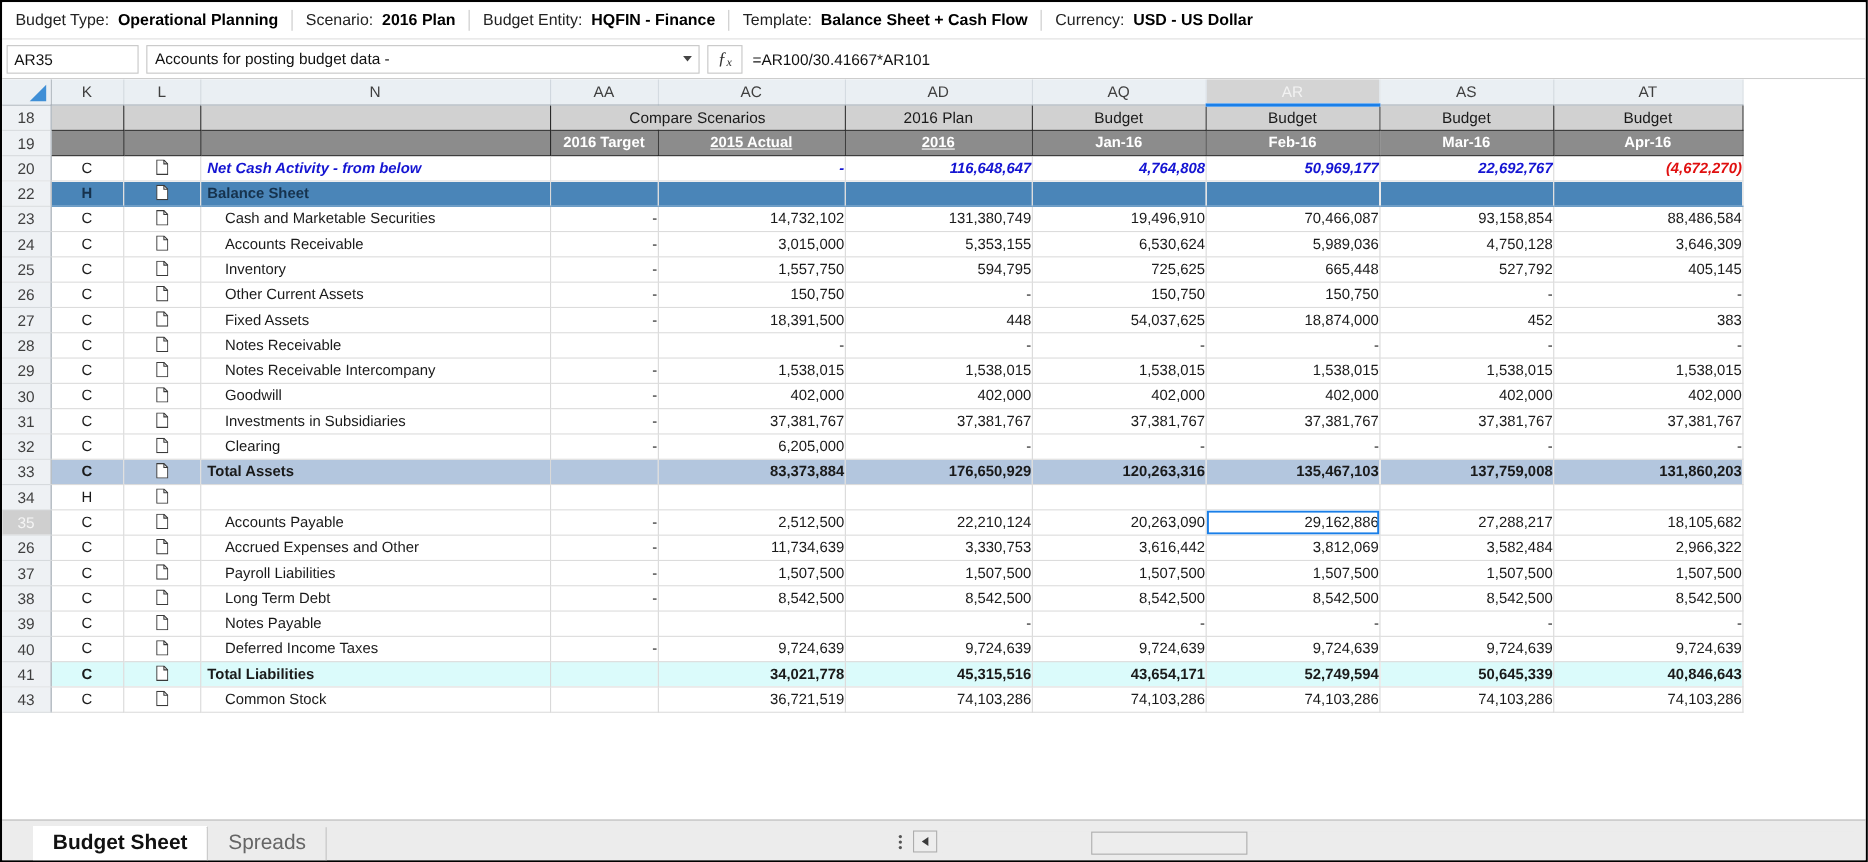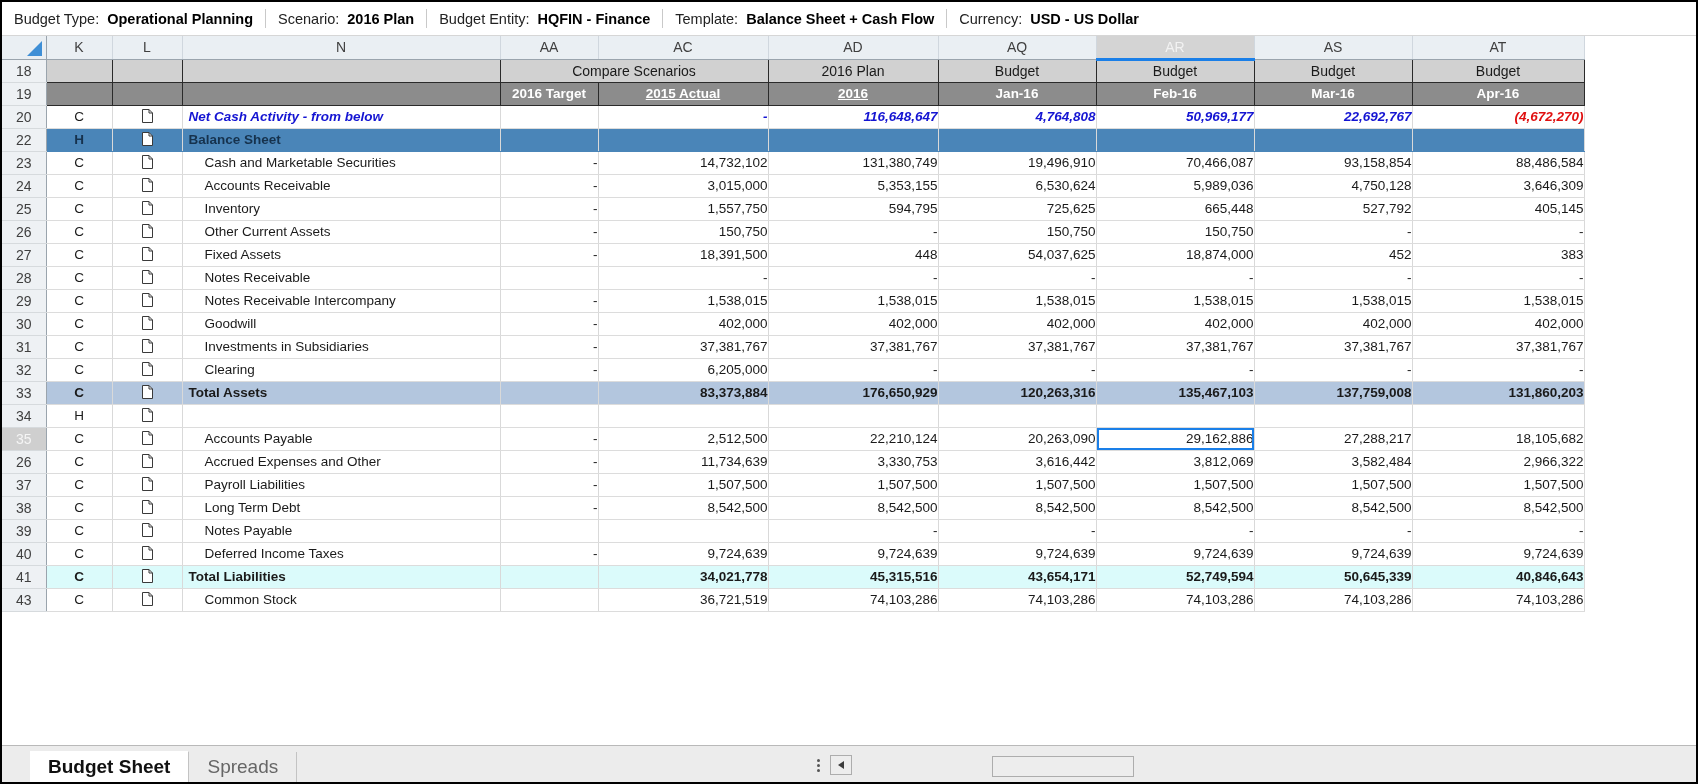--- a/index.html
+++ b/index.html
@@ -182,20 +182,36 @@
         <span class="ctx-label">Template:</span>
         <span class="ctx-value">Balance Sheet + Cash Flow</span>
       </div>
       <div class="ctx-sep"></div>
       <div class="ctx-item">
         <span class="ctx-label">Currency:</span>
         <span class="ctx-value">USD - US Dollar</span>
       </div>
     </div>
 
+  <div class="fbar">
+    <div class="namebox">
+      <span>AR35</span>
+    </div>
+    <div class="nameselect">
+      <span class="nstext">Accounts for posting budget data -</span>
+      <span class="nsclip">Filters on Budget Entity, Budget</span>
+      <span class="caret"></span>
+    </div>
+    <div class="fxbox">
+      <span>ƒ<span style="font-size:11px;vertical-align:-2px;">x</span></span>
+    </div>
+    <div class="formula">
+      <span>=AR100/30.41667*AR101</span>
+    </div>
+  </div>
 
   <div class="gridwrap">
     <table class="grid">
       <colgroup>
         <col style="width:44px">
           <col style="width:66px">
           <col style="width:70px">
           <col style="width:318px">
         <col style="width:98px">
           <col style="width:170px">

